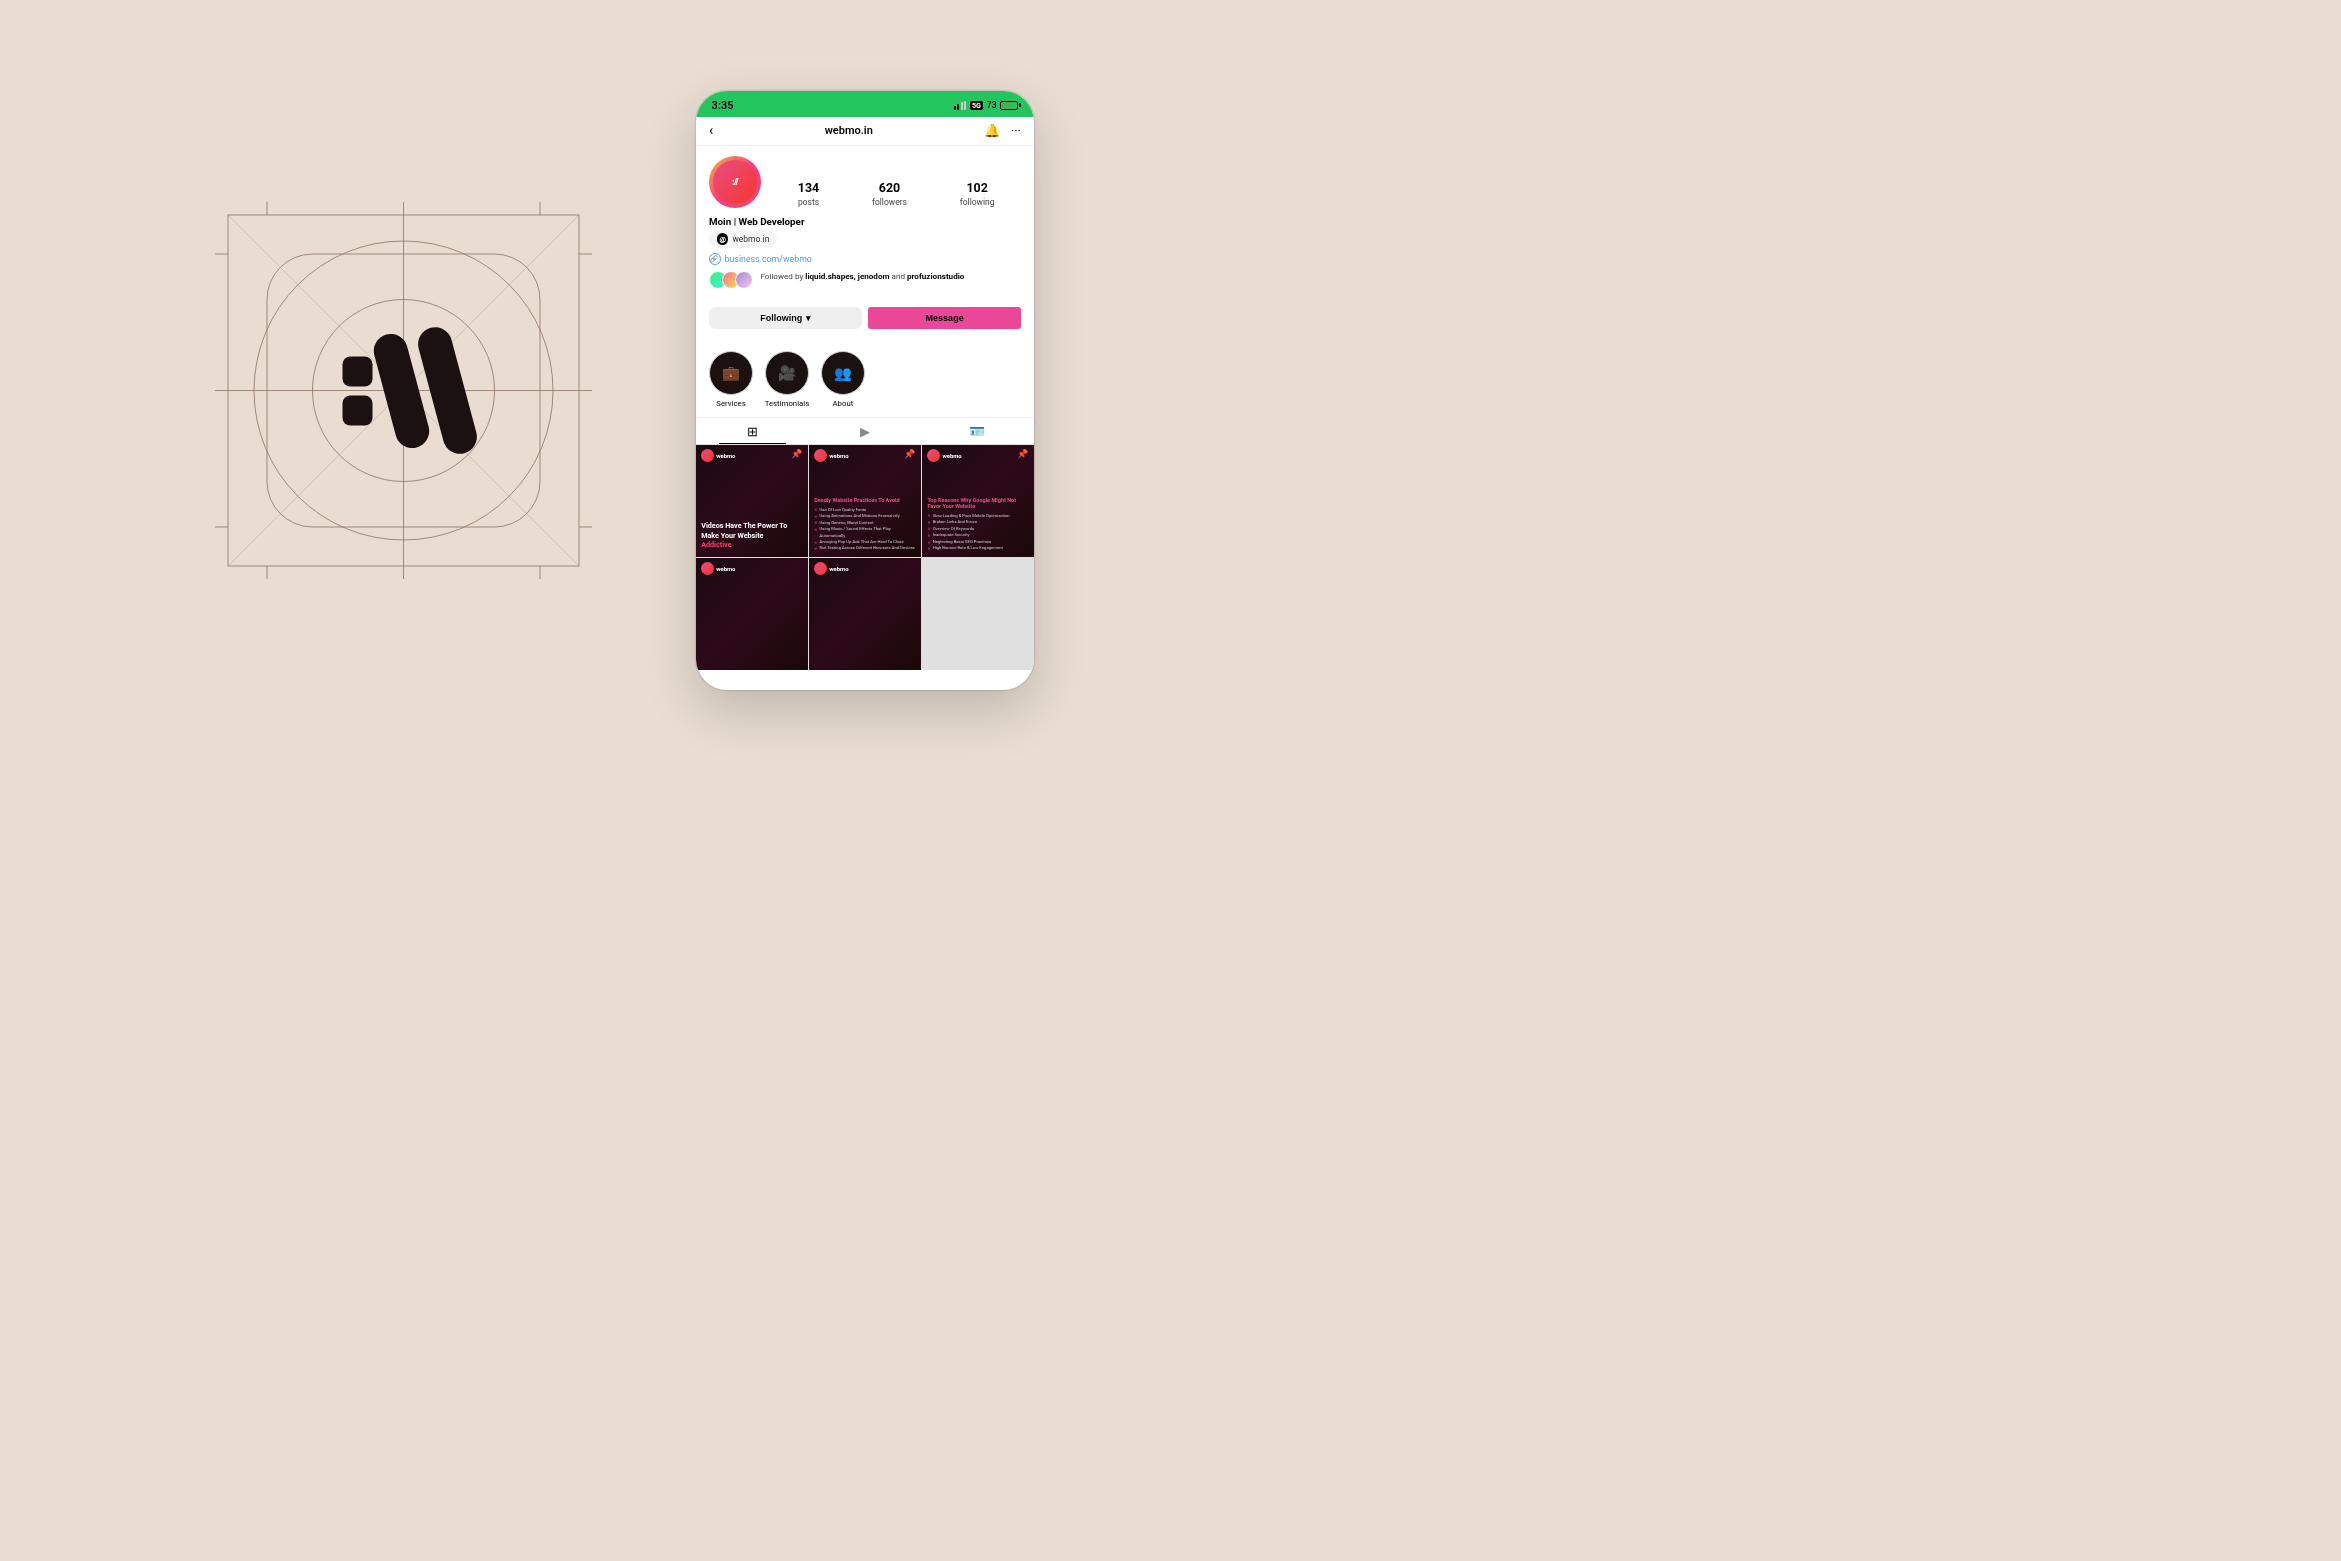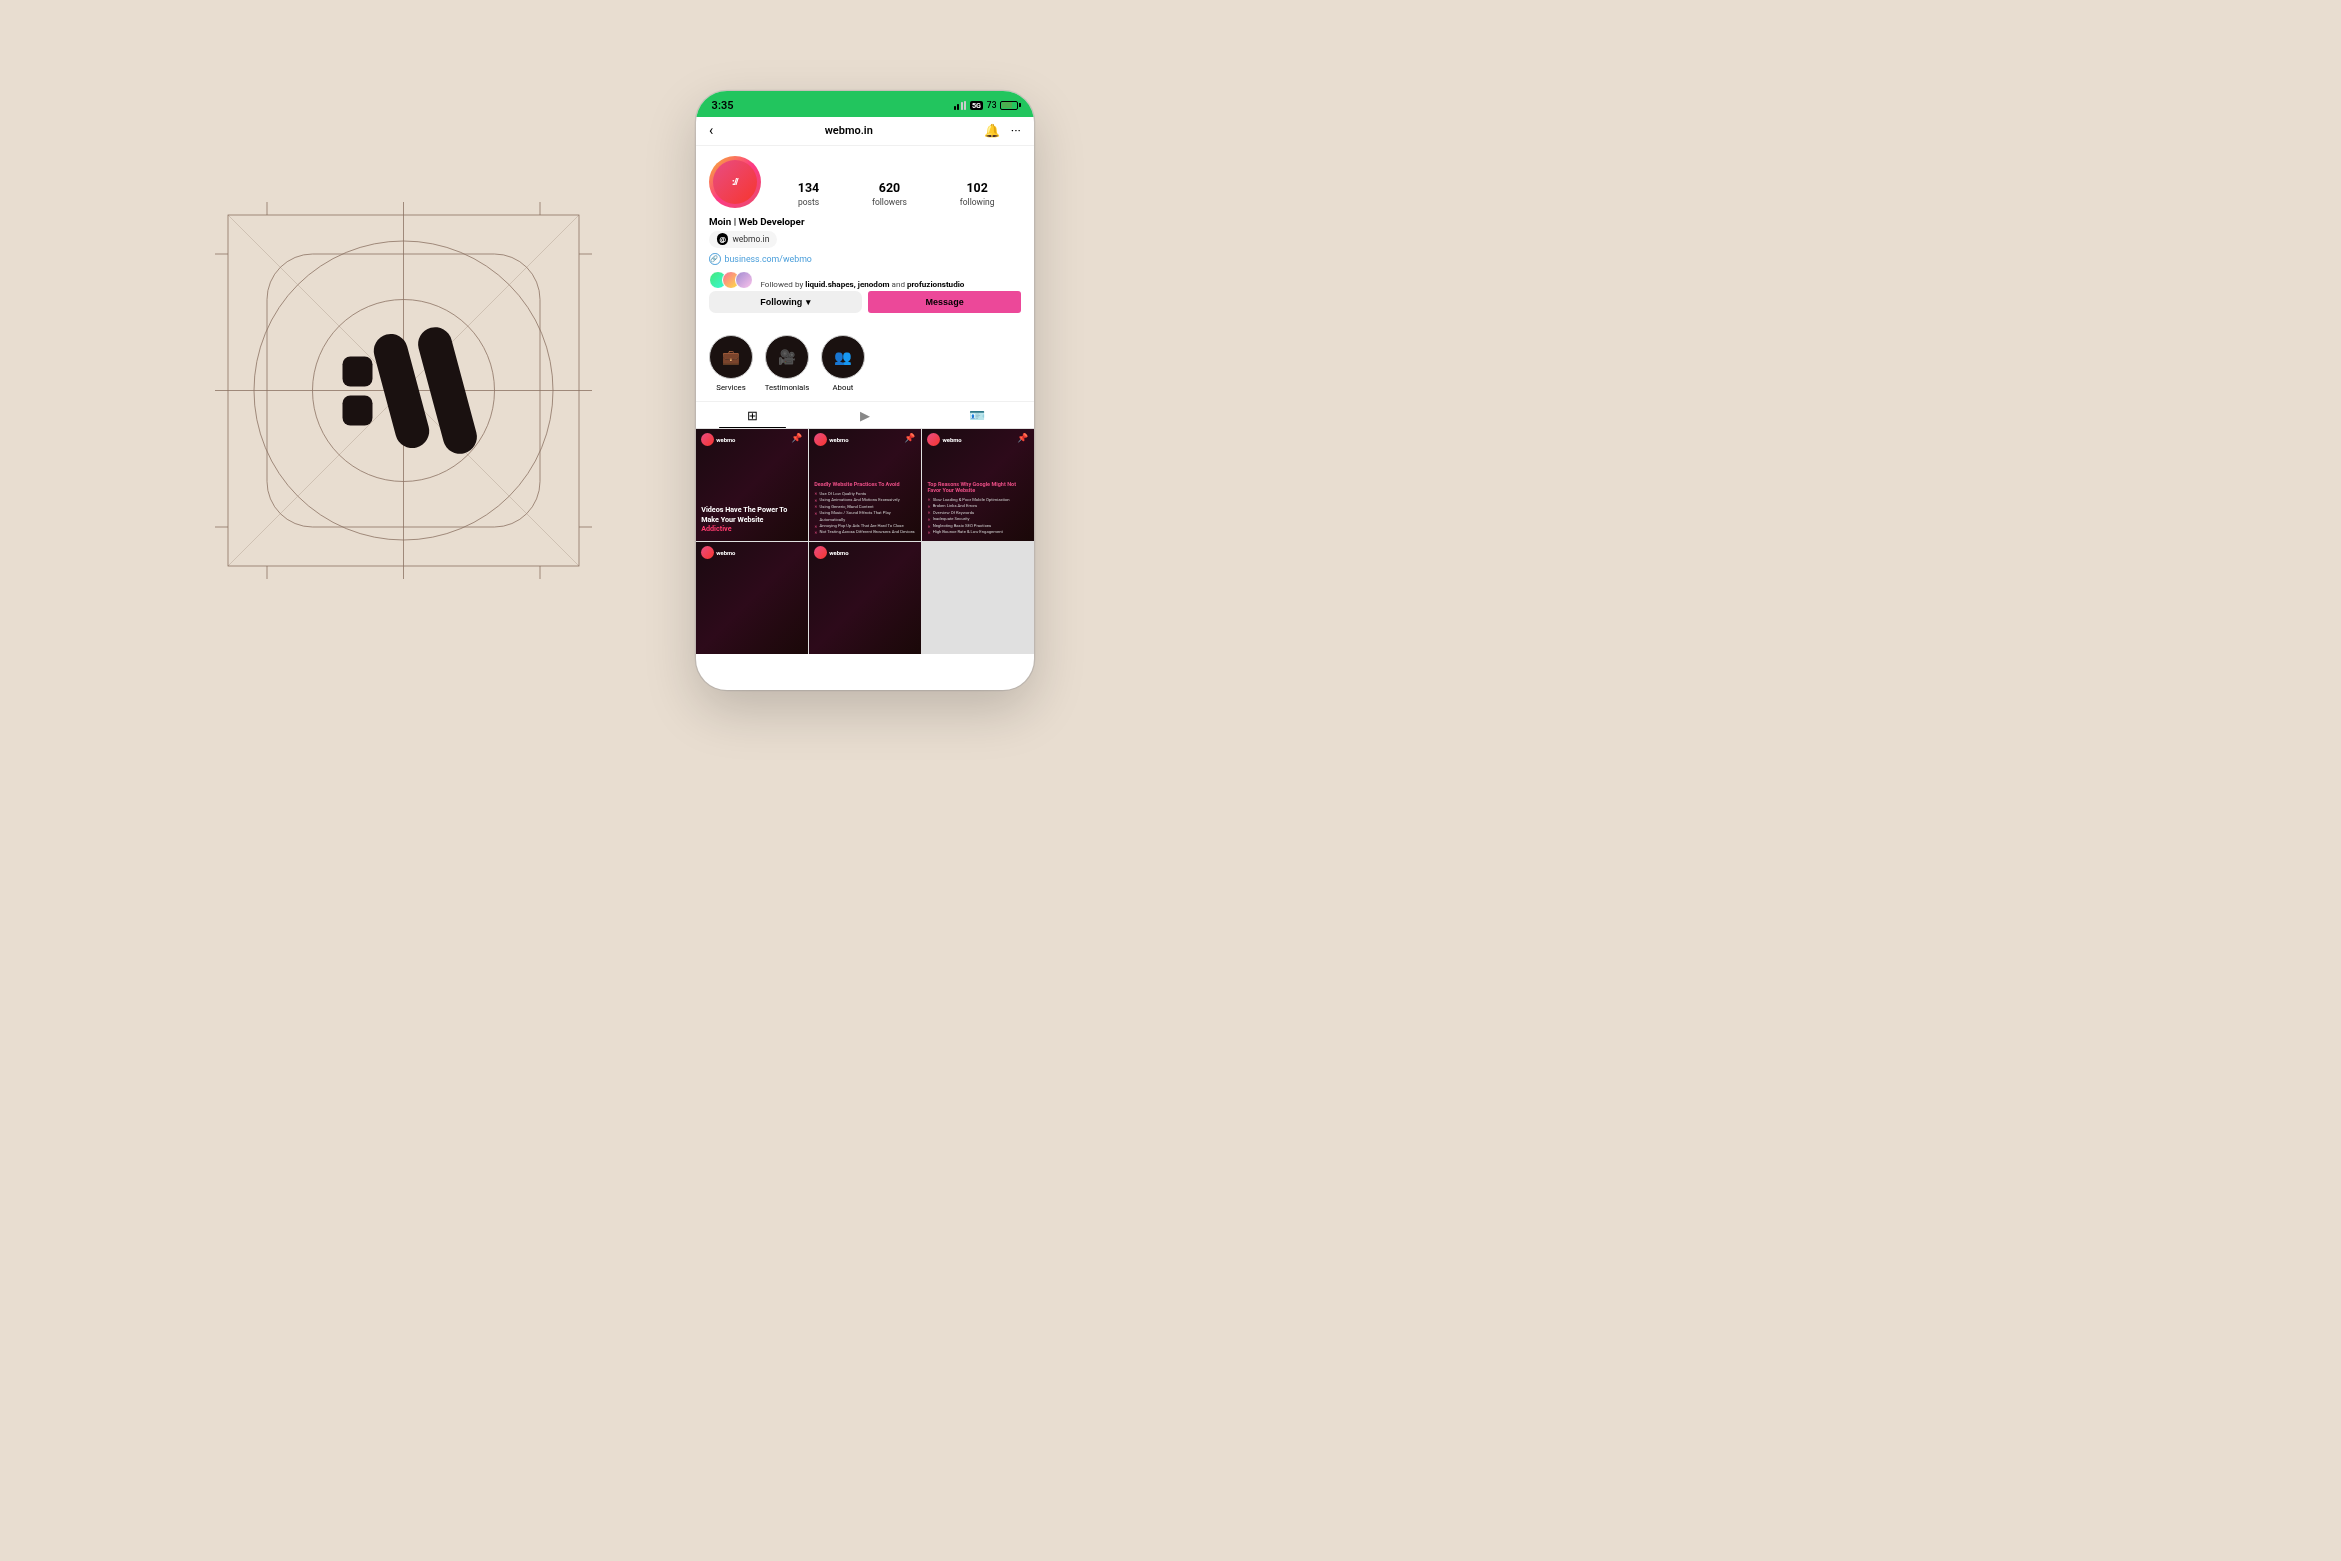--- a/index.html
+++ b/index.html
@@ -336,25 +336,25 @@
       border: 1px solid #4a9eda;
       display: flex;
       align-items: center;
       justify-content: center;
       font-size: 6.5px;
       color: #4a9eda;
     }
 
     .followed-by {
       display: flex;
-      align-items: flex-end;
+      align-items: flex-start;
       gap: 5.2px;
       font-size: 8.5px;
       color: #444;
-      margin-bottom: 2px;
+      margin-bottom: 18px;
     }
 
     .follower-avatars {
       display: flex;
       margin-right: 2.6px;
     }
 
     .follower-avatar {
       width: 18px;
       height: 18px;

